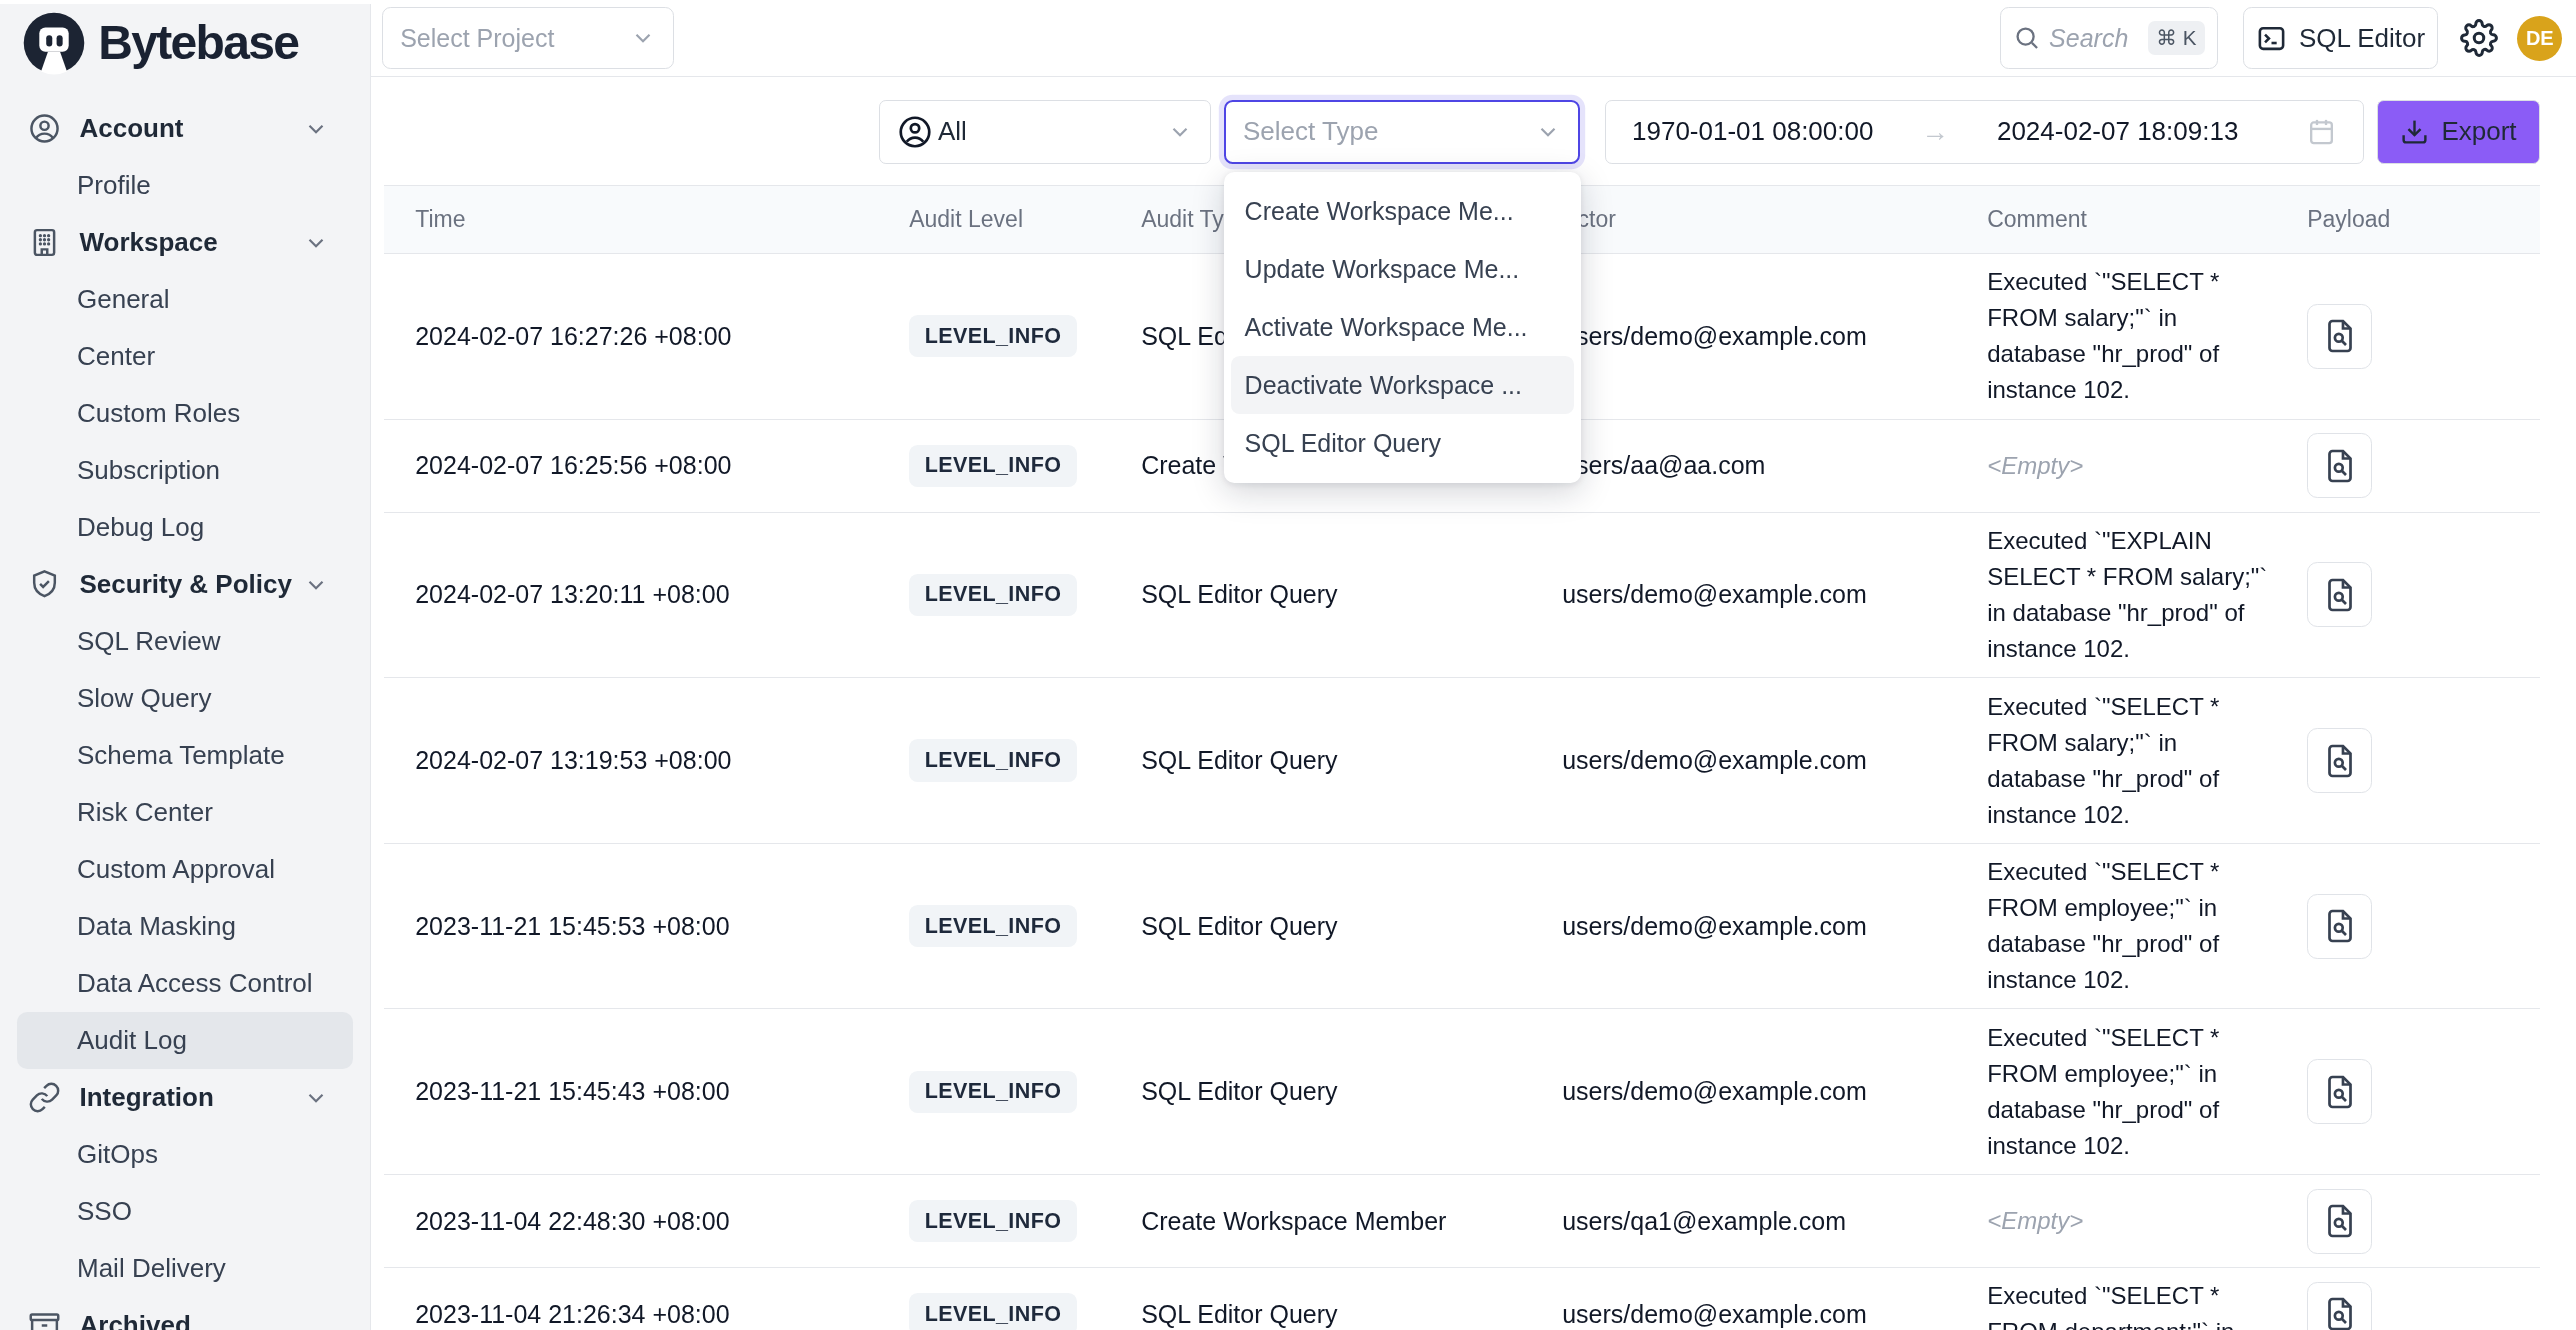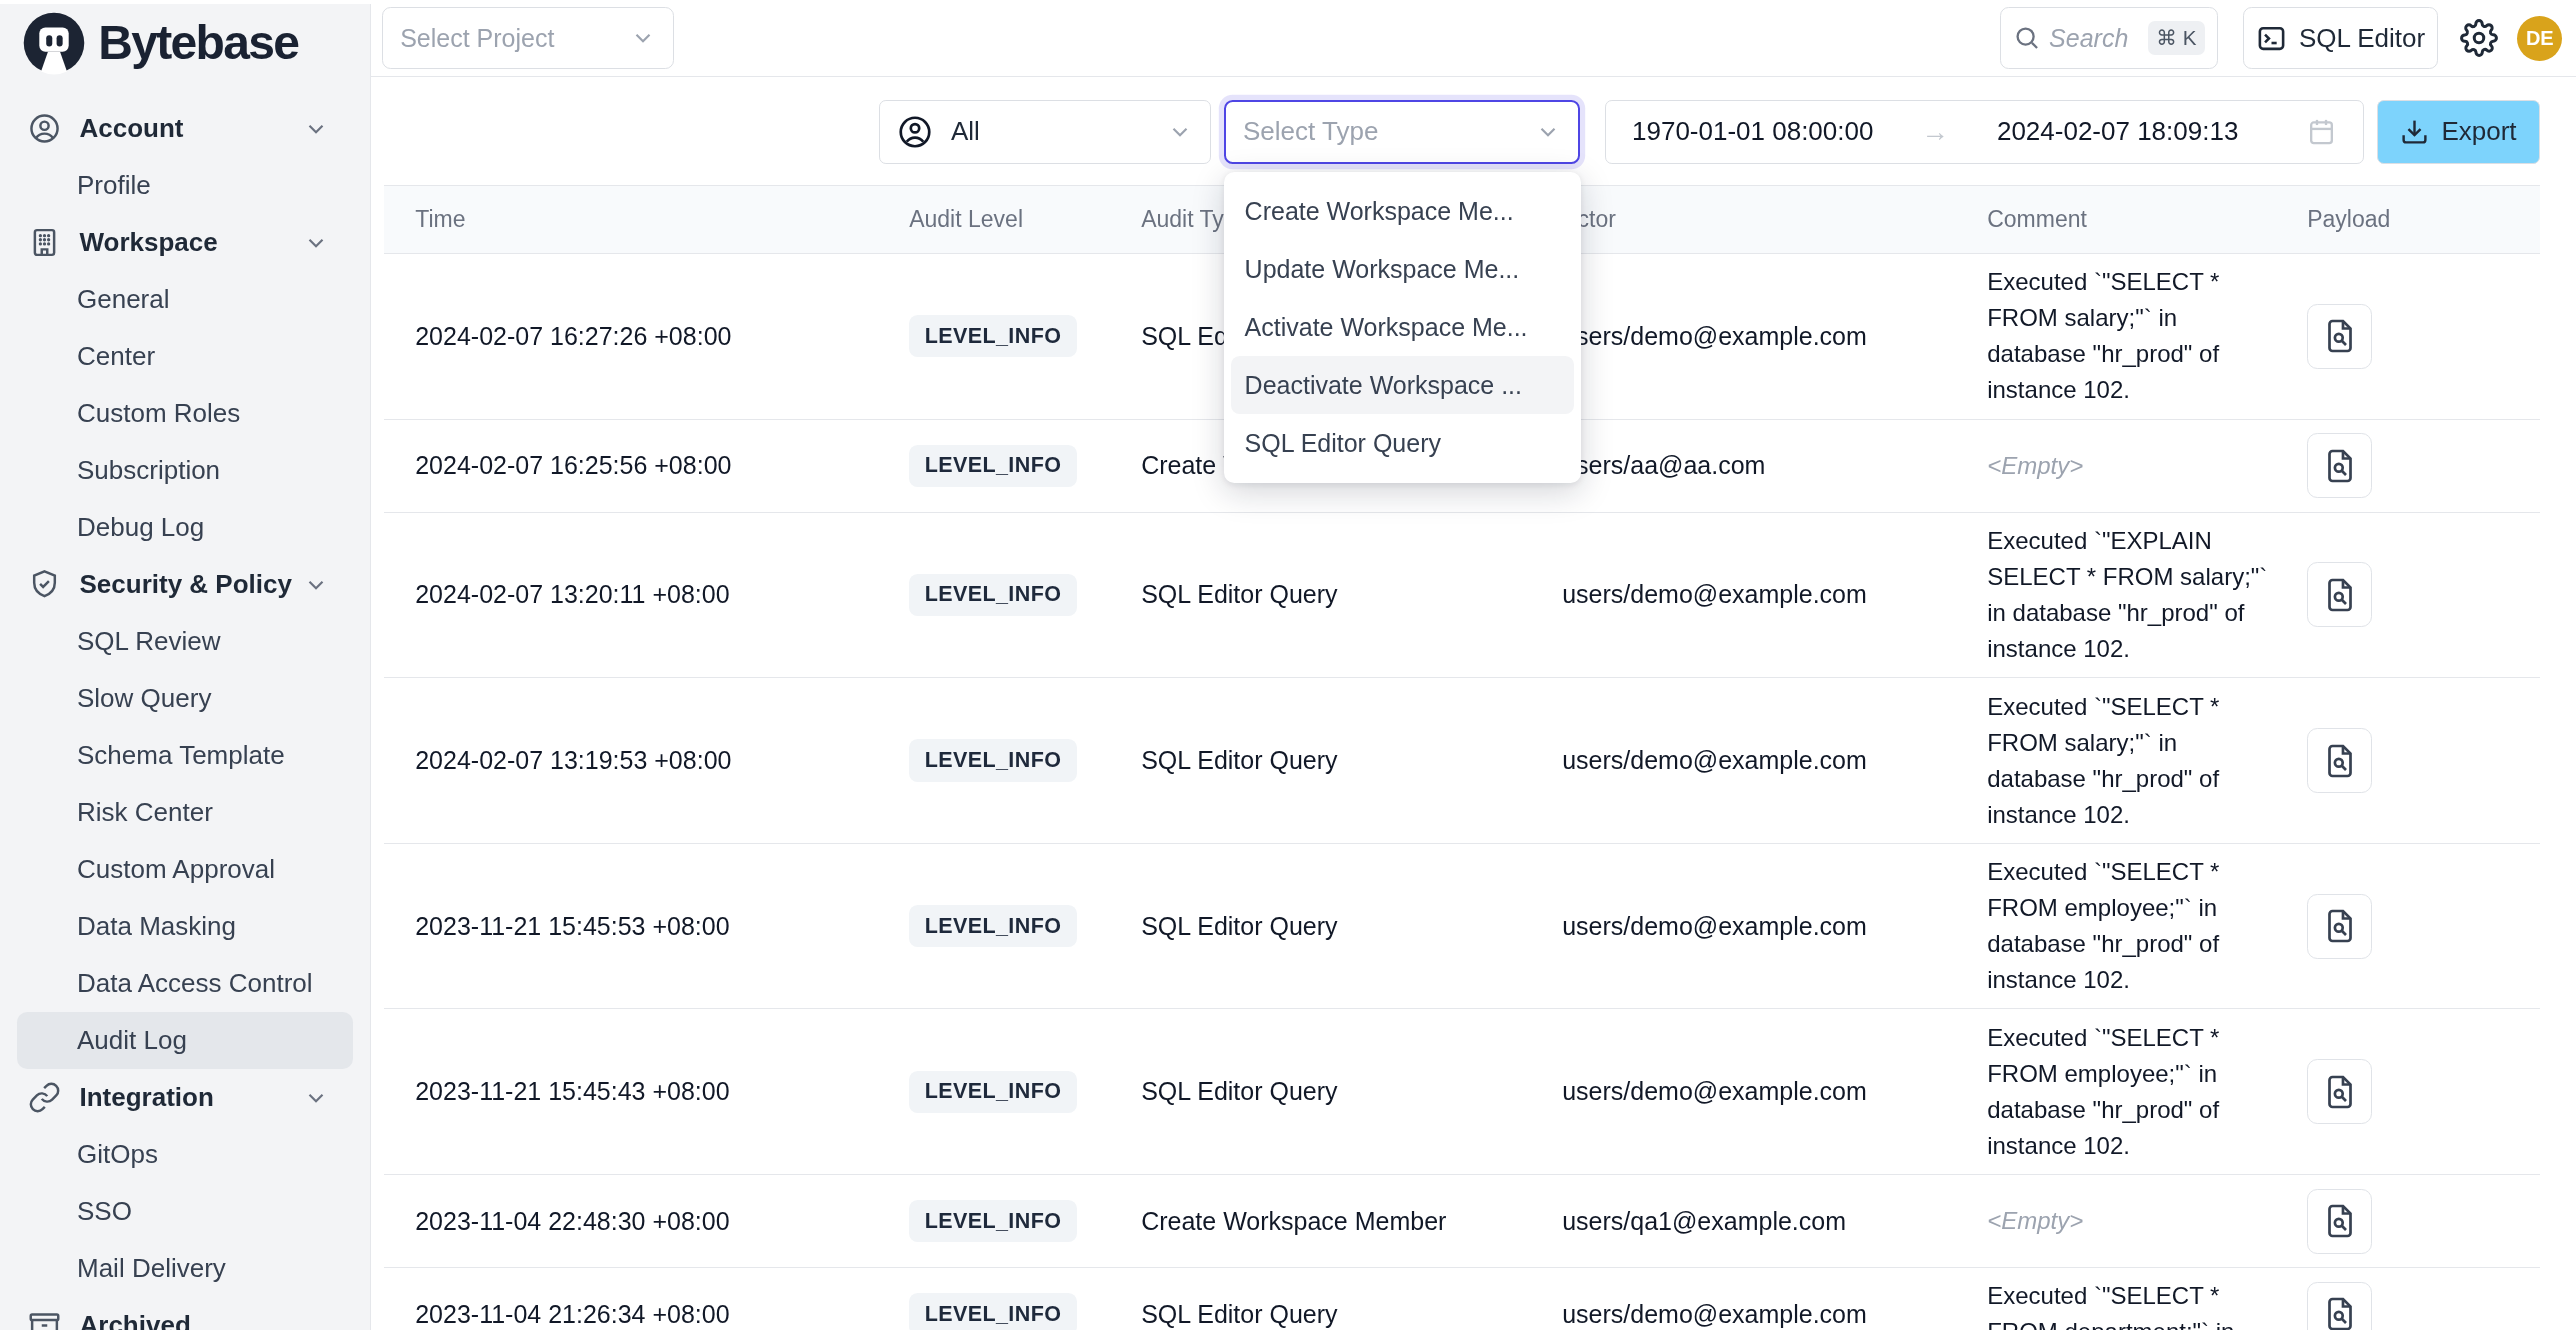--- a/index.html
+++ b/index.html
@@ -61,36 +61,36 @@
   .avatar{
     margin-left:19px; width:45px; height:45px; border-radius:50%;
     display:flex; align-items:center; justify-content:center;
     color:#fff; font-size:20px; font-weight:bold; cursor:pointer;
   }
 
   
   .main{ position:absolute; left:373px; top:79px; right:0; bottom:0; background:#fff; padding:0 36px 0 11.2px; }
   .filter-row{ margin-top:20.6px; display:flex; justify-content:flex-end; align-items:center; }
   .fbox{ height:64px; border:1.7px solid #dcdfe4; border-radius:6.9px; background:#fff; display:flex; align-items:center; }
-  .actor-select{ width:332px; padding:0 17px; gap:18px; cursor:pointer; }
+  .actor-select{ width:332px; padding:0 17px; gap:5px; cursor:pointer; }
   .actor-select .ic{ width:36px; height:36px; color:#111827; flex:0 0 auto; }
   .actor-select .val{ font-size:26px; color:#1f2937; }
   .type-select{
     width:356px; margin-left:13px; padding:0 17px; cursor:pointer;
     border:2.6px solid #4f46e5; border-radius:8.6px;
     box-shadow:0 0 0 5.2px rgba(79,70,229,0.15);
   }
   .type-select .ph{ font-size:26px; color:#9ca3af; }
   .daterange{ width:759px; margin-left:25px; padding:0 26px; cursor:pointer; }
   .daterange .dt{ font-size:26px; color:#111827; white-space:nowrap; }
   .daterange .arrow{ font-size:27.5px; color:#c3c8cf; margin:0 48px; }
   .daterange .cal{ width:31px; height:31px; color:#c3c8cf; margin-left:auto; }
   .exportbtn{
     width:163px; height:64px; margin-left:13px; border:1.7px solid #dcdfe4; border-radius:6.9px;
-    background:#7dd3fc; display:flex; align-items:center; justify-content:center; gap:12px; cursor:pointer;
+    background:#8b5cf6; display:flex; align-items:center; justify-content:center; gap:12px; cursor:pointer;
   }
   .exportbtn .ic{ width:29px; height:29px; color:#1f2937; }
   .exportbtn .lbl{ font-size:26px; color:#1f2937; }
 
   
   .table{ margin-top:21.5px; }
   .thead, .trow{
     display:grid;
     grid-template-columns:494px 232px 421px 425px 320px 1fr;
     padding:0 31px; align-items:center;

